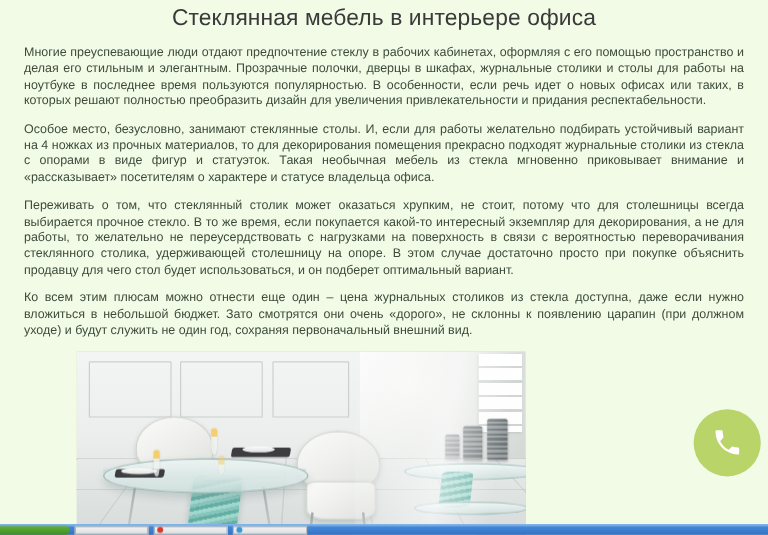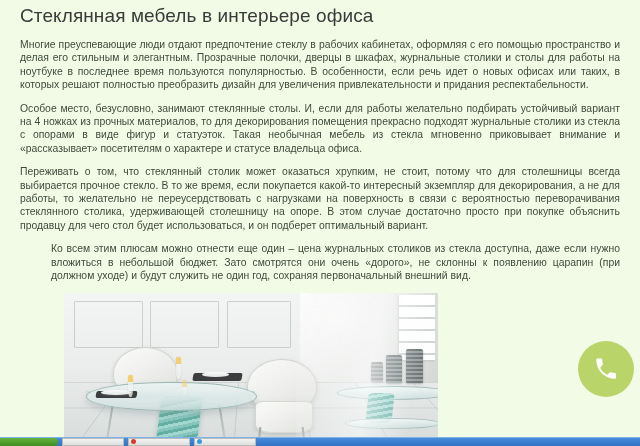--- a/index.html
+++ b/index.html
@@ -32,33 +32,33 @@
   }
 
   .article-title {
     margin: 0 0 10px 0;
     padding: 0;
     font-size: 19px;
     font-weight: normal;
     line-height: 24px;
     color: #3a3a3a;
     letter-spacing: 0.1px;
+    text-align: center;
   }
 
   .para {
     margin: 0 0 10px 0;
     font-size: 10.4px;
     line-height: 13.4px;
     color: #3c4a3c;
     text-align: justify;
     text-justify: inter-word;
   }
   .para:last-of-type {
     margin-bottom: 9px;
-    margin-left: 31px;
   }
 
   .figure {
     position: absolute;
     left: 24px;
     top: 277px;
     width: 374px;
     height: 164px;
     overflow: hidden;
     background: #cfd4d3;

